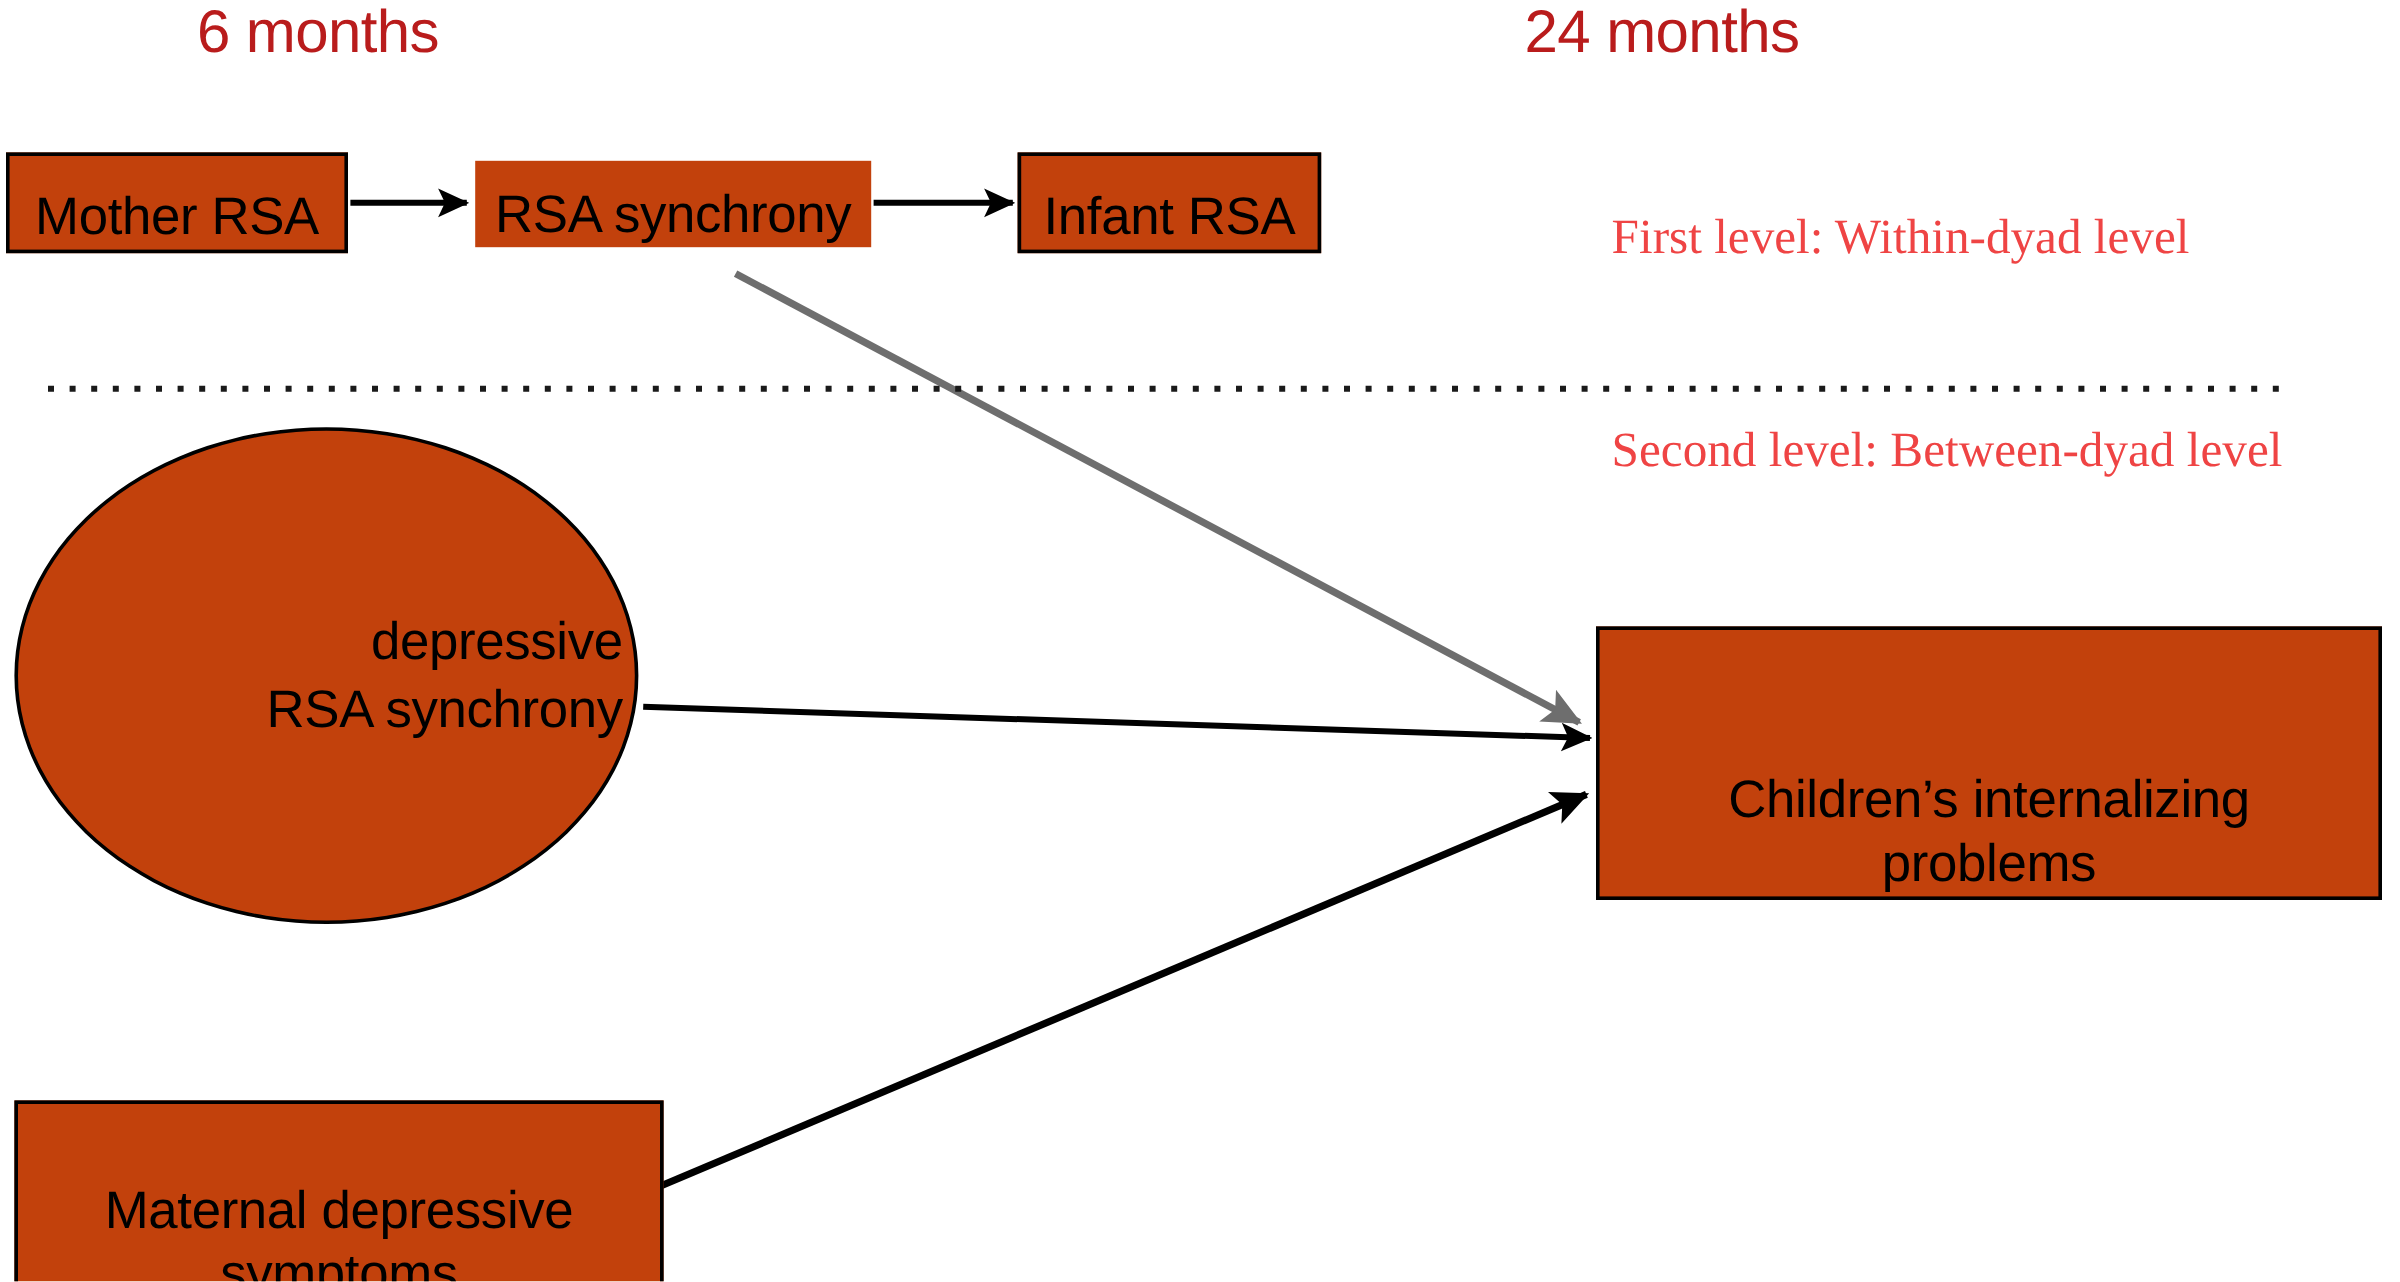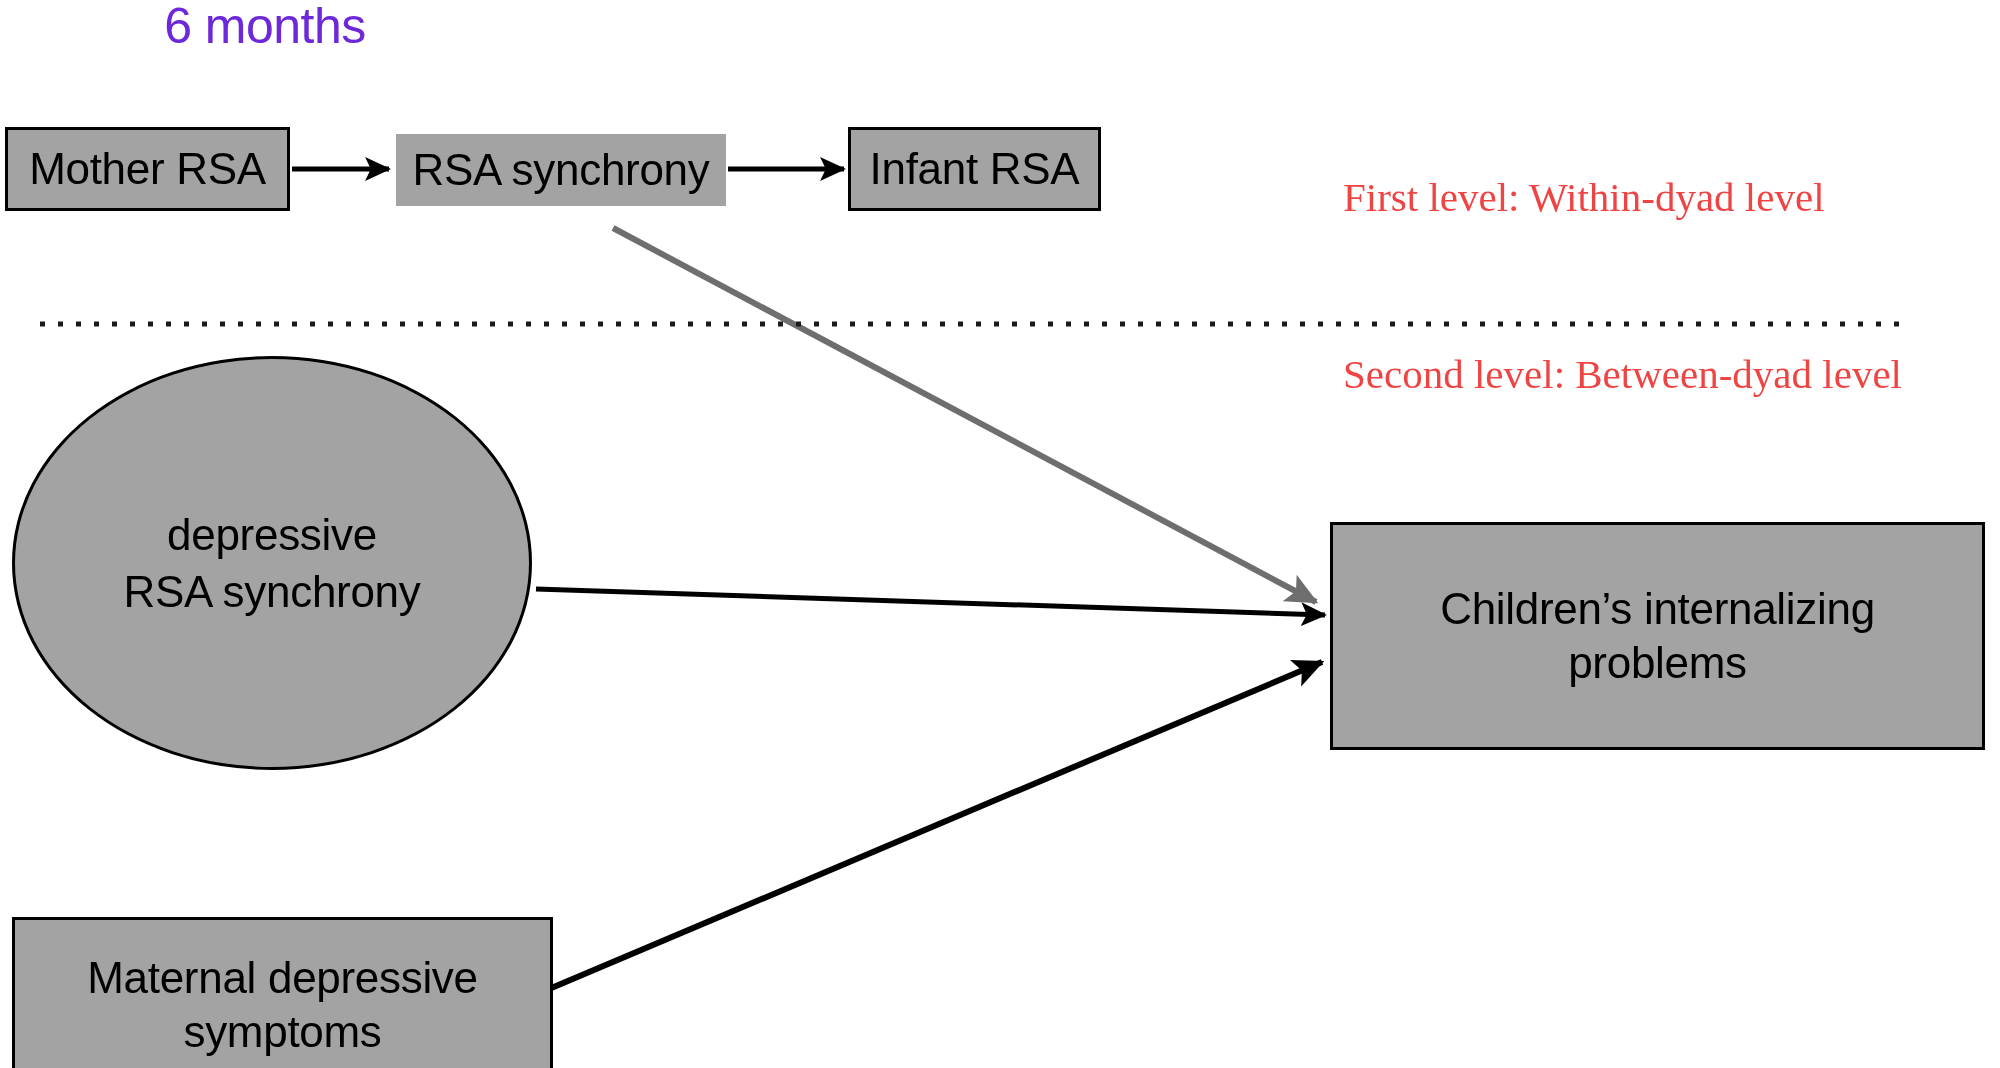--- a/index.html
+++ b/index.html
@@ -24,39 +24,39 @@
     left: 0;
     top: 0;
     width: 2000px;
     height: 1068px;
     pointer-events: none;
   }
   .node {
     position: absolute;
     box-sizing: border-box;
     display: flex;
-    align-items: center;
+    align-items: flex-end;
     justify-content: center;
     text-align: center;
-    background: #a3a3a3;
+    background: #c2410c;
   }
   .boxnode {
     border: 3px solid #000000;
   }
   .label-free {
     position: absolute;
     text-align: center;
     white-space: nowrap;
   }
   .timeline-label {
     font-family: "Liberation Sans", sans-serif;
     font-size: 50px;
     line-height: 1.05;
     letter-spacing: -0.5px;
-    color: #6d28d9;
+    color: #b91c1c;
   }
   .level-label {
     font-family: "Liberation Serif", serif;
     font-size: 41px;
     line-height: 1.1;
     color: #ef4444;
     white-space: nowrap;
   }
   .node-text {
     font-family: "Liberation Sans", sans-serif;
@@ -130,20 +130,21 @@
 
     <line x1="536" y1="589" x2="1325" y2="615" stroke="#000000" stroke-width="5" marker-end="url(#arrowBlack)"></line>
 
     <line x1="549" y1="989" x2="1322" y2="662" stroke="#000000" stroke-width="6" marker-end="url(#arrowBlack)"></line>
 
     <line x1="40" y1="324" x2="1908" y2="324" stroke="#1a1a1a" stroke-width="5" stroke-linecap="butt" stroke-dasharray="5 13"></line>
   </svg>
 
   <div class="label-free timeline-label" id="label-6-months">6 months</div>
 
+  <div class="label-free timeline-label" id="label-24-months">24 months</div>
 
   <div class="label-free level-label" id="label-first-level">First level: Within-dyad level</div>
 
   <div class="label-free level-label" id="label-second-level">Second level: Between-dyad level</div>
 
   <div class="node boxnode" id="box-mother-rsa">
     <span class="node-text">Mother RSA</span>
   </div>
 
   <div class="node" id="text-rsa-sync">

